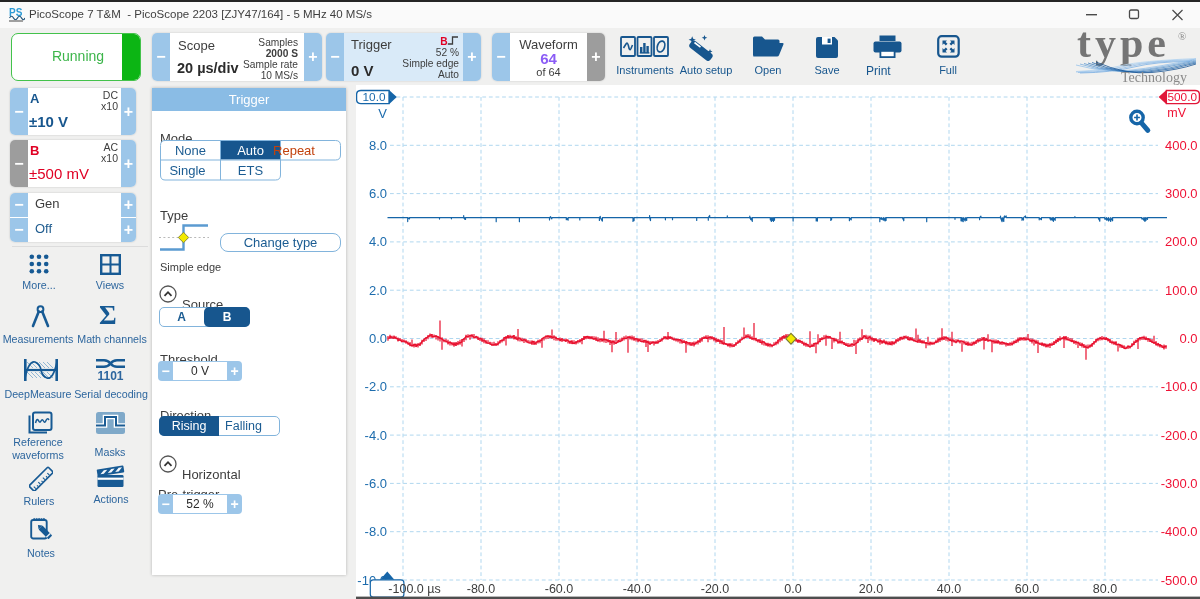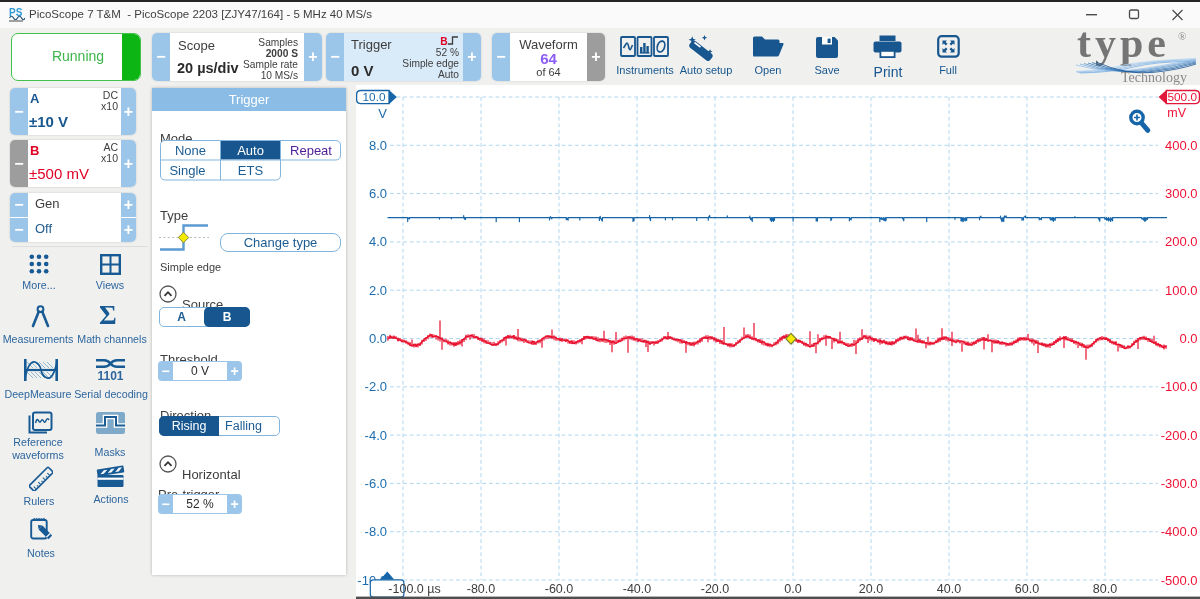--- a/index.html
+++ b/index.html
@@ -105,21 +105,21 @@
   <rect x="7" y="1" width="10" height="7.5" fill="#fff"></rect>
   <rect x="12.6" y="2.6" width="3" height="4.4" fill="#17568e"></rect>
 </svg>
 <div class="abs" style="left:805px;top:64px;width:44px;text-align:center;font-size:11px;color:#17568e">Save</div>
 <svg class="abs" style="left:873px;top:35px" width="29" height="25" viewBox="0 0 29 25">
   <rect x="6.5" y="0.5" width="16" height="5.5" fill="#17568e"></rect>
   <rect x="0.5" y="6.5" width="28" height="11" rx="2" fill="#17568e"></rect>
   <rect x="6.5" y="15" width="16" height="8" fill="#17568e"></rect>
   <rect x="8.3" y="16.8" width="12.4" height="4.4" fill="#fff"></rect>
 </svg>
-<div class="abs" style="left:866px;top:64px;width:44px;text-align:center;font-size:14px;color:#17568e">Print</div>
+<div class="abs" style="left:866px;top:64px;width:44px;font-size:12px;color:#17568e">Print</div>
 <svg class="abs" style="left:937px;top:35px" width="23" height="23" viewBox="0 0 23 23">
   <rect x="1.2" y="1.2" width="20.5" height="20.5" rx="3.5" fill="none" stroke="#17568e" stroke-width="2.2"></rect>
   <g fill="#17568e">
     <path d="M5.5 10 L5.5 5.5 L10 5.5 L8.6 6.9 L10.5 8.8 L8.8 10.5 L6.9 8.6 Z"></path>
     <path d="M17.5 10 L17.5 5.5 L13 5.5 L14.4 6.9 L12.5 8.8 L14.2 10.5 L16.1 8.6 Z"></path>
     <path d="M5.5 13 L5.5 17.5 L10 17.5 L8.6 16.1 L10.5 14.2 L8.8 12.5 L6.9 14.4 Z"></path>
     <path d="M17.5 13 L17.5 17.5 L13 17.5 L14.4 16.1 L12.5 14.2 L14.2 12.5 L16.1 14.4 Z"></path>
   </g>
 </svg>
 <div class="abs" style="left:926px;top:64px;width:44px;text-align:center;font-size:11px;color:#17568e">Full</div>
@@ -240,21 +240,21 @@
 
 <svg class="abs" style="left:159px;top:139px" width="184" height="43" viewBox="0 0 184 43">
   <path d="M6 1.5 L176.5 1.5 Q181.5 1.5 181.5 6.5 L181.5 16 Q181.5 21 176.5 21 L121.5 21 L121.5 36 Q121.5 41 116.5 41 L6 41 Q1.5 41 1.5 36 L1.5 6.5 Q1.5 1.5 6 1.5 Z" fill="#fff" stroke="#82b4dc" stroke-width="1"></path>
   <path d="M62 2 L121 2 L121 20.5 L62 20.5 Z" fill="#17568e"></path>
   <path d="M61.5 1.5 L61.5 41" stroke="#82b4dc" stroke-width="1"></path>
   <path d="M121.5 1.5 L121.5 21" stroke="#82b4dc" stroke-width="1"></path>
   <path d="M1.5 21 L121.5 21" stroke="#82b4dc" stroke-width="1"></path>
 </svg>
 <div class="abs" style="left:160px;top:143px;width:61px;text-align:center;font-size:13px;color:#1b5c92">None</div>
 <div class="abs" style="left:220px;top:143px;width:61px;text-align:center;font-size:13px;color:#fff">Auto</div>
-<div class="abs" style="left:281px;top:143px;width:60px;text-align:center;font-size:13px;color:#4c1d95">Repeat</div>
+<div class="abs" style="left:264px;top:143px;width:60px;text-align:center;font-size:13px;color:#c2410c">Repeat</div>
 <div class="abs" style="left:160px;top:163px;width:55px;text-align:center;font-size:13px;color:#1b5c92">Single</div>
 <div class="abs" style="left:220px;top:163px;width:61px;text-align:center;font-size:13px;color:#1b5c92">ETS</div>
 <div class="abs paneltitle" style="left:160px;top:198px">Type</div>
 
 <svg class="abs" style="left:158px;top:220px" width="52" height="34" viewBox="0 0 52 34">
   <path d="M1 17.5 L51 17.5" stroke="#b9b9b9" stroke-width="1" stroke-dasharray="2 2.4"></path>
   <path d="M2 29.5 L25.5 29.5 L25.5 5.5 L50 5.5" fill="none" stroke="#5b9bd1" stroke-width="2.4"></path>
   <path d="M25.5 12.3 L30.7 17.5 L25.5 22.7 L20.3 17.5 Z" fill="#f2ea00" stroke="#8a8a3a" stroke-width="1"></path>
 </svg>
 <div class="abs" style="left:220px;top:233px;width:121px;height:19px;background:#fff;border:1px solid #82b4dc;border-radius:8px;text-align:center;font-size:13px;color:#1b5c92;line-height:17px">Change type</div>

